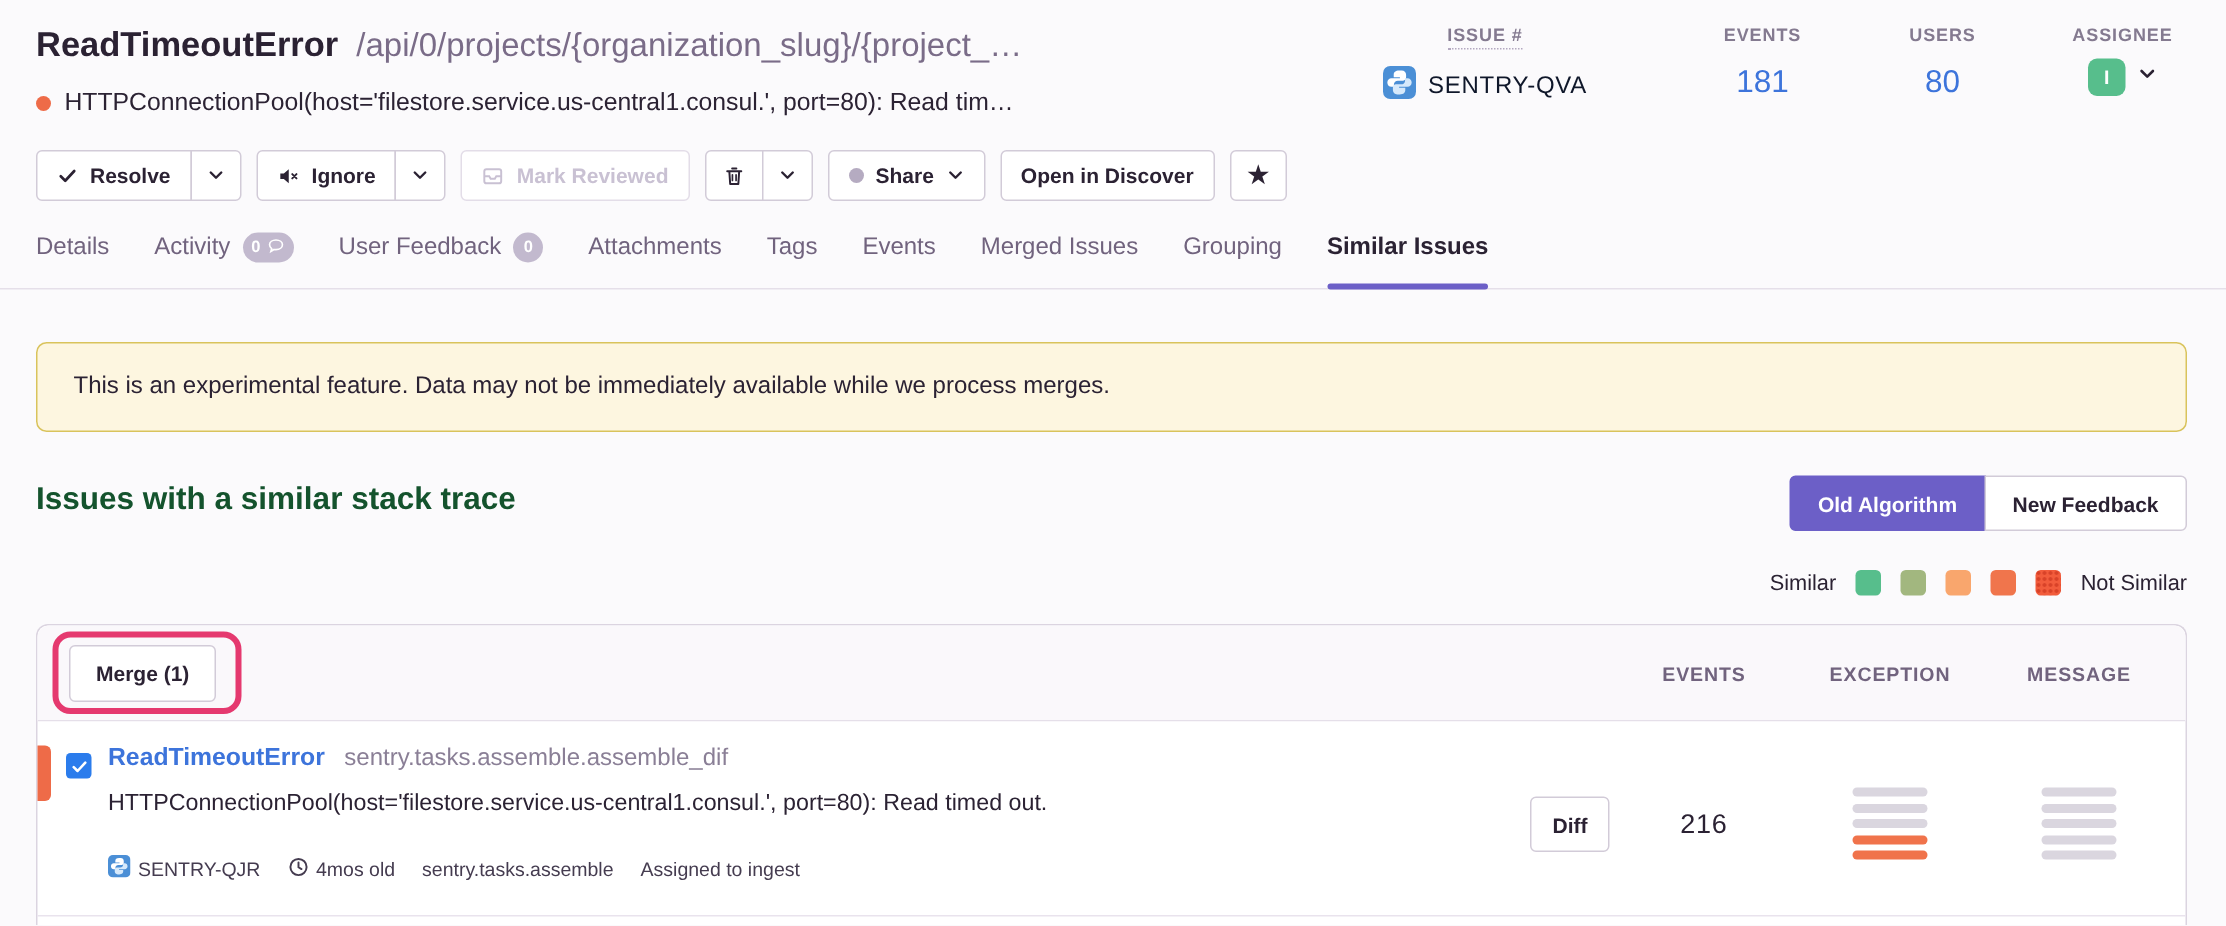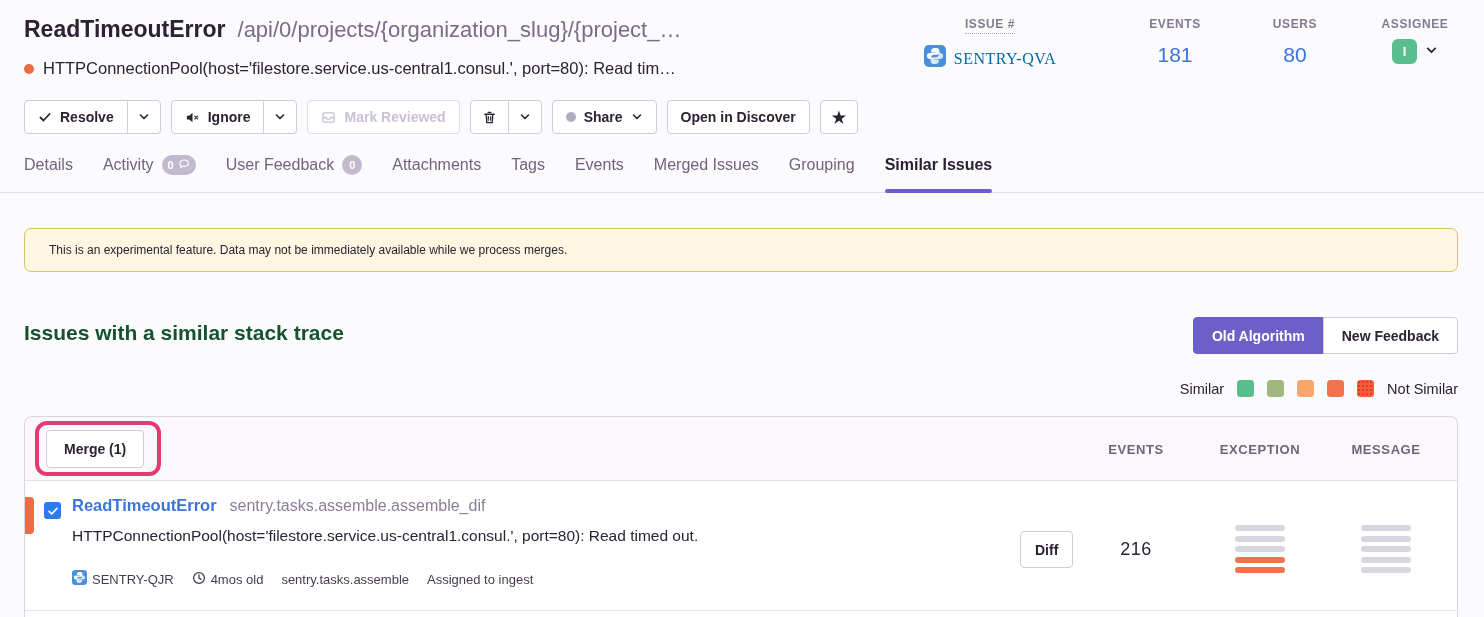--- a/index.html
+++ b/index.html
@@ -17,21 +17,21 @@
   .msg-row .msg { font-size:16.5px; color:#2B2233; }
   .stats { position:absolute; top:14px; right:24px; display:flex; }
   .stat { text-align:center; }
   .stat.col-issue { width:180px; margin-right:50px; }
   .stat.col-events, .stat.col-users { width:90px; margin-right:30px; }
   .stat.col-assignee { width:90px; }
   .stat-label { font-size:12px; font-weight:bold; letter-spacing:.6px; color:#847A90; display:inline-block; }
   .stat-label.dotted { border-bottom:1px dotted #B3A8C0; padding-bottom:2px; }
   .stat-value { margin-top:11px; font-size:21px; color:#3D74DB; }
   .issue-id { display:flex; align-items:center; justify-content:center; gap:8px; }
-  .short-id { font-family:Liberation Serif, serif; font-size:16px; color:#0369a1; letter-spacing:.5px; }
+  .short-id { font-family:Liberation Sans, sans-serif; font-size:16px; color:#0f172a; letter-spacing:.5px; }
   .assignee-wrap { margin-top:7px; display:flex; align-items:center; justify-content:center; gap:8px; cursor:pointer; }
   .avatar { width:25px; height:25px; border-radius:6px; background:#57BE8C; color:#fff; font-size:13px; font-weight:bold;
             display:flex; align-items:center; justify-content:center; }
   
   .toolbar { position:absolute; left:24px; top:100px; display:flex; gap:10px; }
   .btn { display:inline-flex; align-items:center; justify-content:center; gap:8px; background:#fff;
          border:1px solid #D2CBD8; border-radius:4px; height:34px; padding:0 13px;
          font-family:"Liberation Sans", sans-serif; font-weight:bold; font-size:14px; color:#2B2233; cursor:pointer;text-align:right; }
   .btn-group { display:flex; }
   .btn-group .btn:first-child { border-radius:4px 0 0 4px; }
@@ -43,22 +43,22 @@
   .star-btn { font-size:16px; padding:0 11px; }
   
   .tabs { position:absolute; left:0; right:0; top:155px; padding-left:24px; display:flex; gap:30px;
           border-bottom:1px solid #E5DFE9; }
   .tab { font-size:16px; color:#71637E; padding-bottom:17px; position:relative; display:flex; align-items:center; gap:8px; cursor:pointer; white-space:nowrap; }
   .tab.active { color:#2B2233; font-weight:bold; }
   .tab.active::after { content:''; position:absolute; left:0; right:0; bottom:-1px; height:4px; background:#6C5FC7; border-radius:2px; }
   .badge { background:#C2B9CE; color:#fff; font-size:11px; font-weight:bold; height:20px; min-width:20px;
            border-radius:10px; display:inline-flex; align-items:center; justify-content:center; padding:0 6px; gap:4px; }
   
-  .banner { position:absolute; left:24px; right:26px; top:228px; height:44px; border-radius:7px;
-            background:#FDF6E0; border:1px solid #D9C35C; display:flex; align-items:center; padding:0 24px; font-size:12px; color:#2B2233; }
+  .banner { position:absolute; left:24px; right:26px; top:228px; height:60px; border-radius:7px;
+            background:#FDF6E0; border:1px solid #D9C35C; display:flex; align-items:center; padding:0 24px; font-size:16px; color:#2B2233; }
   
   .section-heading { position:absolute; left:24px; top:321px; font-size:21px; font-weight:bold; color:#14532d; }
   .algo-toggle { position:absolute; right:26px; top:317px; display:flex; }
   .toggle-btn { height:37px; padding:0 18px; font-size:14px; font-weight:bold; border:1px solid #D2CBD8;
                 background:#fff; color:#2B2233; display:flex; align-items:center; cursor:pointer; }
   .toggle-btn:first-child { border-radius:4px 0 0 4px; }
   .toggle-btn:last-child { border-radius:0 4px 4px 0; margin-left:-1px; }
   .toggle-btn.on { background:#6C5FC7; border-color:#6C5FC7; color:#fff; }
   .legend { position:absolute; right:26px; top:380px; display:flex; align-items:center; gap:13px; font-size:14.5px; color:#2B2233; }
   .swatch { width:17px; height:17px; border-radius:3.5px; position:relative; }

